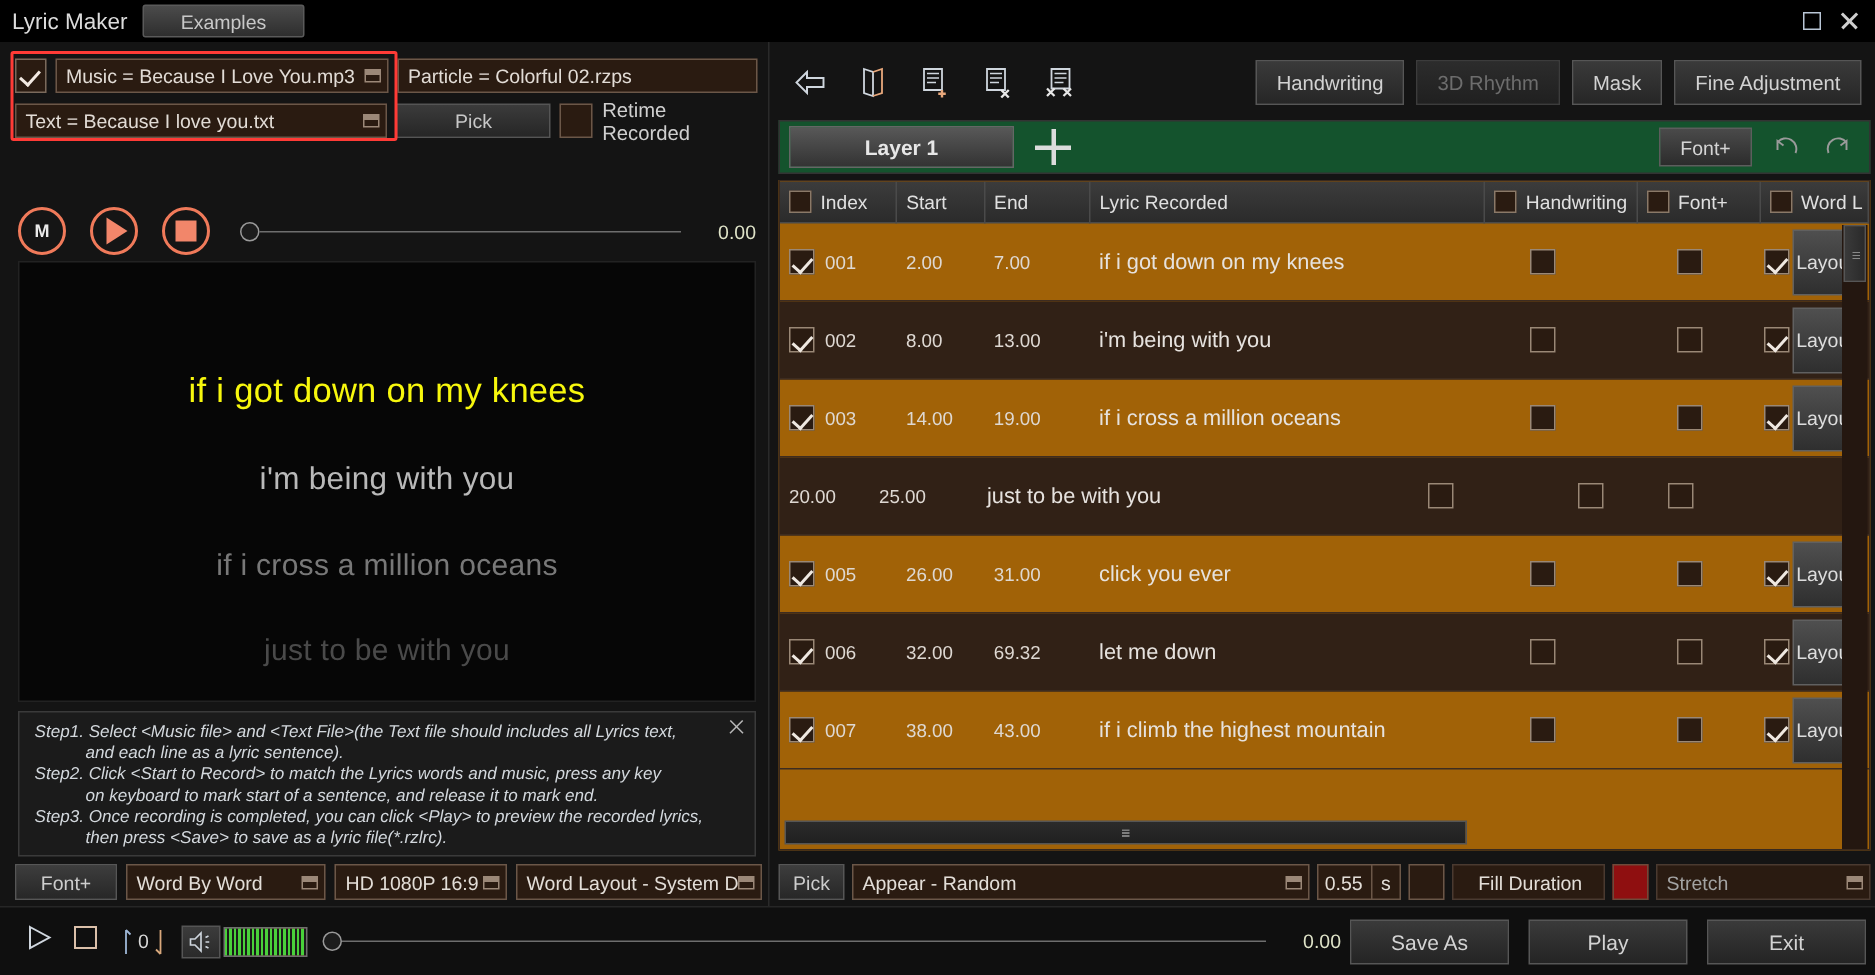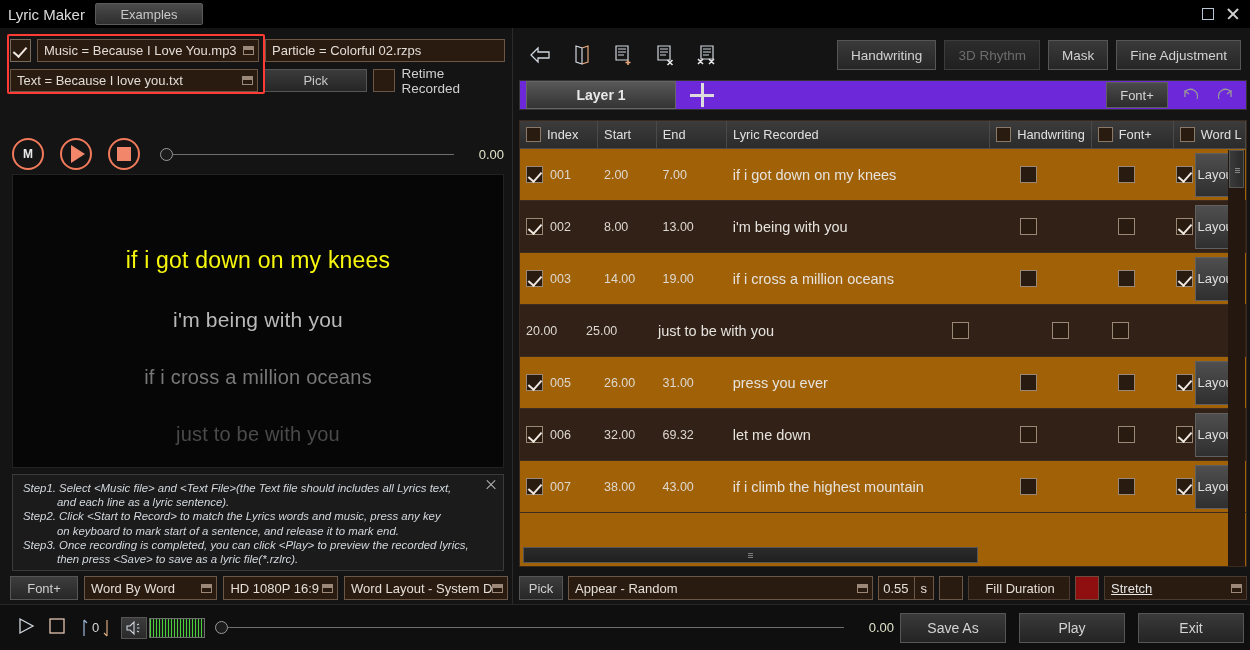--- a/index.html
+++ b/index.html
@@ -131,39 +131,39 @@
     height:24px; display:flex; align-items:center; justify-content:center;
     background:linear-gradient(180deg,#3d3d3d,#272727); border:1px solid #565656;
     font-size:13px; color:#cdcdcd; flex:none;
   }
   .combo2 {
     height:24px; background:#2a1b11; border:1px solid #6b5748;
     display:flex; align-items:center; padding:0 4px 0 6px; font-size:13px; color:#e3ded8;
     white-space:nowrap; overflow:hidden;
   }
   .combo2 .arrow { margin-left:auto; width:11px; height:9px; border:1px solid #9b8878; border-top-width:4px; flex:none; }
-  .dim-lbl { color:#e5e5e5;text-decoration:underline; }
+  .dim-lbl { color:#a3a3a3; }
 
   
   .right-panel { position:absolute; left:512px; top:28px; width:738px; height:576px; background:#141414;
     border-left:1px solid #2a2a2a; }
 
   .rtoolbar { position:absolute; left:0; top:8px; width:738px; height:38px; display:flex; align-items:center; }
   .ic { width:30px; height:30px; margin-left:12px; display:flex; align-items:center; justify-content:center; }
   .tbtns { margin-left:auto; display:flex; gap:8px; padding-right:10px; }
   .tbtn {
     height:30px; padding:0 13px; display:flex; align-items:center; justify-content:center;
     background:linear-gradient(180deg,#3a3a3a,#262626); border:1px solid #565656;
     font-size:13.5px; color:#d2d2d2;
   }
   .tbtn.disabled { color:#6d6d6d; border-color:#3c3c3c; background:linear-gradient(180deg,#2c2c2c,#202020); }
 
   .layerbar {
-    position:absolute; left:6px; top:52px; width:728px; height:30px;
-    border:1px solid #333; background:#6d28d9; display:flex; align-items:center;
+    position:absolute; left:6px; top:52px; width:728px; height:36px;
+    border:1px solid #333; background:#14532d; display:flex; align-items:center;
   }
   .layer-tab {
     margin-left:6px; width:150px; height:28px; display:flex; align-items:center; justify-content:center;
     background:linear-gradient(180deg,#585858,#333); border:1px solid #666;
     font-size:14px; font-weight:bold; color:#e7e7e7;
   }
   .plus { margin-left:14px; position:relative; width:24px; height:24px; }
   .plus:before,.plus:after{ content:''; position:absolute; background:#dcdcdc; }
   .plus:before{ left:0; top:10.5px; width:24px; height:3px;}
   .plus:after{ left:10.5px; top:0; width:3px; height:24px;}
@@ -500,21 +500,21 @@
               <span class="chk-row"></span>
             </div>
           </div>
           <div class="trow">
             <div class="td" style="width:80px">
               <span class="chk-row checked"></span>
               <span class="num" style="margin-left:7px">005</span>
             </div>
             <div class="td num" style="width:60px">26.00</div>
             <div class="td num" style="width:72px">31.00</div>
-            <div class="td" style="width:270px">press you ever</div>
+            <div class="td" style="width:270px">click you ever</div>
             <div class="td" style="width:104px;padding-left:30px">
               <span class="chk-row"></span>
             </div>
             <div class="td" style="width:84px;padding-left:26px">
               <span class="chk-row"></span>
             </div>
             <div class="td" style="width:74px;padding-left:2px;gap:2px">
               <span class="chk-row checked"></span>
               <span class="layout-btn">Layout</span>
             </div>

